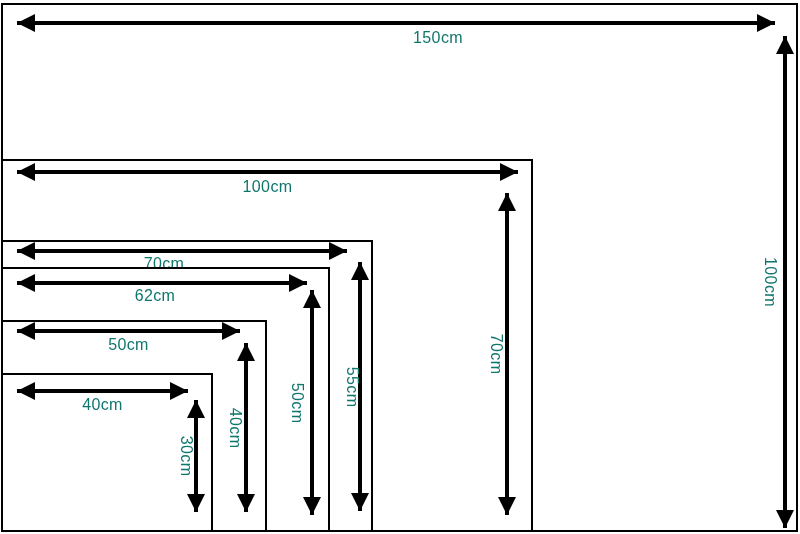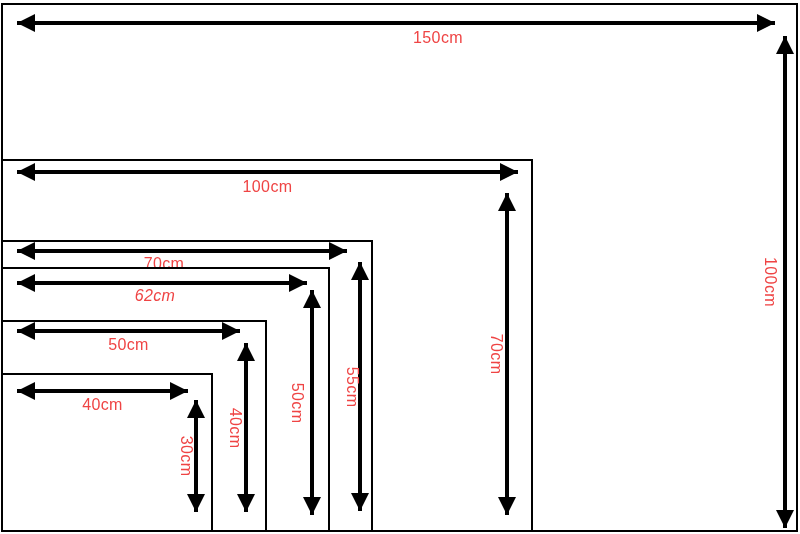--- a/index.html
+++ b/index.html
@@ -2,21 +2,21 @@
 <html><head>
 <meta charset="utf-8">
 <style>
   html,body{margin:0;padding:0;background:#ffffff;}
   .stage{
     position:relative;
     width:800px;height:534px;
     background:#ffffff;
     overflow:hidden;
     font-family:"Liberation Sans","DejaVu Sans",sans-serif;
-    color:#ef4444;
+    color:#0f766e;
   }
   .rect{position:absolute;border:2px solid #000;box-sizing:border-box;background:transparent;}
   .h-arrow{position:absolute;height:4px;background:#000;}
   .v-arrow{position:absolute;width:4px;background:#000;}
   .ah{position:absolute;width:0;height:0;}
   .ah-left{left:0;top:50%;transform:translateY(-50%);
     border-top:9px solid transparent;border-bottom:9px solid transparent;border-right:18px solid #000;}
   .ah-right{right:0;top:50%;transform:translateY(-50%);
     border-top:9px solid transparent;border-bottom:9px solid transparent;border-left:18px solid #000;}
   .ah-up{top:0;left:50%;transform:translateX(-50%);
@@ -44,21 +44,21 @@
   
   .r2{left:1px;top:240px;width:372px;height:292px;}
   .h2{left:17px;top:249px;width:330px;}
   .hl2{left:17px;top:256px;width:330px;transform:translateX(-18px);}
   .v2{left:358px;top:262px;height:249px;}
   .vl2{left:352px;top:387px;}
 
   
   .r3{left:1px;top:267px;width:329px;height:265px;}
   .h3{left:17px;top:281px;width:290px;}
-  .hl3{left:17px;top:288px;width:290px;transform:translateX(-7px);font-style:italic;}
+  .hl3{left:17px;top:288px;width:290px;transform:translateX(-7px);}
   .v3{left:310px;top:290px;height:225px;}
   .vl3{left:297px;top:403px;}
 
   
   .r4{left:1px;top:320px;width:266px;height:212px;}
   .h4{left:17px;top:329px;width:223px;}
   .hl4{left:17px;top:337px;width:223px;}
   .v4{left:244px;top:343px;height:169px;}
   .vl4{left:235px;top:428px;}
 

